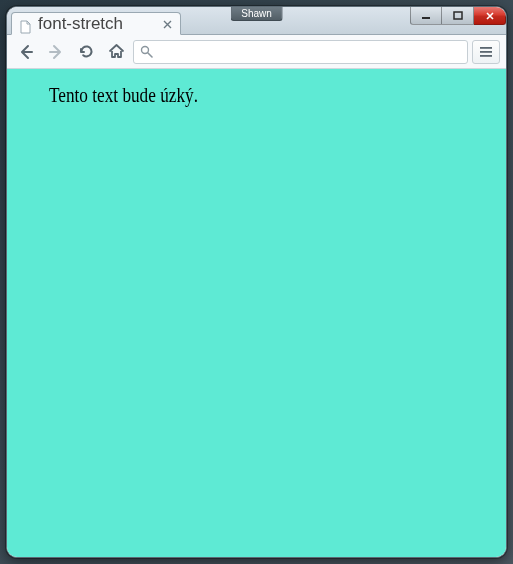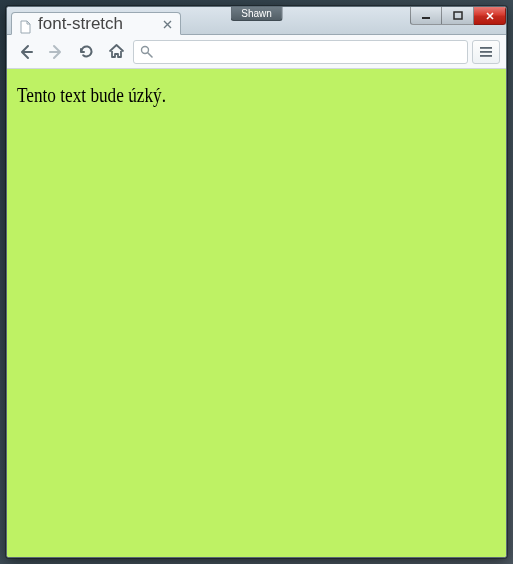--- a/index.html
+++ b/index.html
@@ -20,21 +20,21 @@
   }
   
   .chrome-window {
     position: absolute;
     left: 6px;
     top: 6px;
     right: 6px;
     bottom: 6px;
     background: #fff;
     border: 1px solid #5b6a74;
-    border-radius: 3px;
+    border-radius: 11px;
     box-shadow: 0 0 0 1px rgba(0,0,0,0.3), 0 4px 14px rgba(0,0,0,0.5);
     display: flex;
     flex-direction: column;
     overflow: hidden;
   }
   
   .titlebar {
     position: relative;
     height: 28px;
     background: linear-gradient(180deg,#dbe4ec 0%,#c6d2db 100%);
@@ -163,23 +163,24 @@
     border-radius: 3px;
     background: linear-gradient(180deg,#fdfdfd,#eef2f5);
     display: flex;
     align-items: center;
     justify-content: center;
     color: #5b6770;
   }
   
   .viewport {
     flex: 1;
-    background: #bef264;
+    background: #5eead4;
     overflow: hidden;
     position: relative;
+    padding-left: 32px;
   }
   .page {
     padding: 8px 10px;
     font-family: "Times New Roman", Times, serif;
     color: #000;
     font-size: 21px;
     line-height: 1.2;
   }
   .narrow {
     transform: scaleX(0.82);

